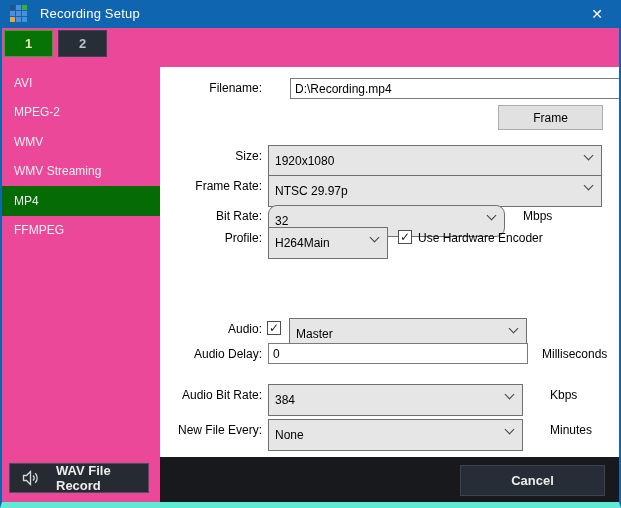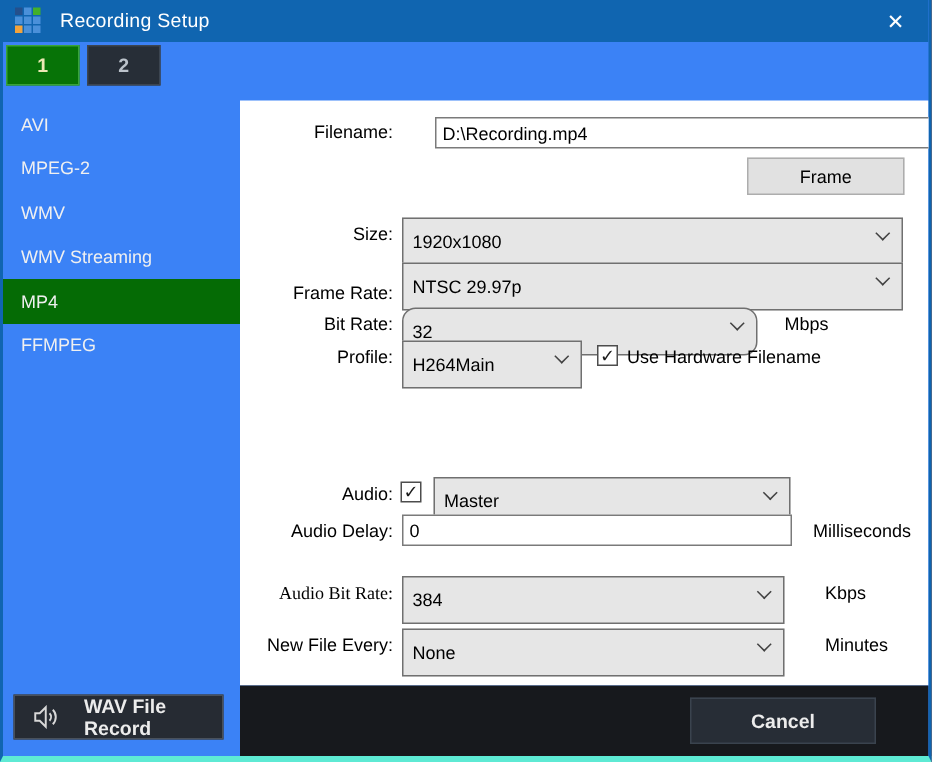--- a/index.html
+++ b/index.html
@@ -1,19 +1,19 @@
 <!DOCTYPE html>
 <html><head>
 <meta charset="utf-8">
 <style>
   html,body{margin:0;padding:0;background:#2a2a2a;}
   *{box-sizing:border-box;font-family:"Liberation Sans","DejaVu Sans",sans-serif;}
   .window{
-    position:relative;width:621px;height:508px;background:#3b82f6;
-    border-left:2px solid #1065b0;border-right:2px solid #1065b0;border-bottom:4px solid #5eead4;
+    position:relative;width:621px;height:508px;background:#ec4899;
+    border-left:2px solid #1065b0;border-right:2px solid #1065b0;border-bottom:6px solid #5eead4;
     overflow:hidden;
   }
   
   .titlebar{position:absolute;left:0;top:0;width:617px;height:28px;background:#1065b0;}
   .logo{position:absolute;left:8px;top:5px;display:grid;grid-template-columns:repeat(3,5px);grid-auto-rows:5px;gap:1px;}
   .logo span{width:5px;height:5px;display:block;}
   .title-text{position:absolute;left:38px;top:6px;font-size:13px;color:#ffffff;letter-spacing:.2px;}
   .close-btn{position:absolute;right:0;top:0;width:44px;height:28px;display:flex;align-items:center;justify-content:center;color:#ffffff;font-size:14px;cursor:default;}
   
   .tab{position:absolute;top:30px;width:49px;height:27px;display:flex;align-items:center;justify-content:center;font-size:13px;font-weight:bold;}
@@ -33,21 +33,21 @@
   .checkbox{position:absolute;width:14px;height:14px;background:#fff;border:1px solid #4d4d4d;display:flex;align-items:center;justify-content:center;}
   .checkmark{font-size:12px;line-height:12px;color:#1a1a1a;}
   .cb-label{position:absolute;font-size:12px;color:#000;}
   .browse-btn{position:absolute;left:338px;top:38px;width:105px;height:25px;background:#e1e1e1;border:1px solid #adadad;font-size:12px;color:#000;display:flex;align-items:center;justify-content:center;}
   
   .footer-right{position:absolute;left:158px;top:457px;width:459px;height:47px;background:#17191d;}
   .dark-btn{position:absolute;background:#272d36;border:1px solid #3a434e;color:#ececec;font-size:13px;font-weight:bold;display:flex;align-items:center;justify-content:center;}
   .wav-btn{left:7px;top:463px;width:140px;height:30px;background:#262b33;border:1px solid #49515c;justify-content:flex-start;padding-left:12px;}
   .wav-btn .wav-text{margin-left:16px;}
   .ok-btn{left:336px;top:465px;width:112px;height:31px;}
-  .cancel-btn{left:458px;top:465px;width:124px;height:31px;}
+  .cancel-btn{left:458px;top:465px;width:145px;height:31px;}
   .spk{display:flex;align-items:center;}
 </style>
 </head>
 <body>
 
 <div class="window">
 
   <div class="titlebar">
     <div class="logo">
         <span style="background: rgb(36, 80, 140);"></span>
@@ -101,57 +101,57 @@
     <div class="browse-btn">
       <span>Frame</span>
     </div>
 
     <div class="flabel" style="top:82px;">Size:</div>
     <div class="combo" style="left:108px;top:78px;width:334px;">
       <span>1920x1080</span>
       <span class="chev"></span>
     </div>
 
-    <div class="flabel" style="top:121px;">Frame Rate:</div>
+    <div class="flabel" style="top:112px;">Frame Rate:</div>
     <div class="combo" style="left:108px;top:108px;width:334px;">
       <span>NTSC 29.97p</span>
       <span class="chev"></span>
     </div>
 
     <div class="flabel" style="top:142px;">Bit Rate:</div>
     <div class="combo" style="left:108px;top:138px;width:237px;border-radius:9px;">
       <span>32</span>
       <span class="chev"></span>
     </div>
     <div class="funit" style="left:363px;top:142px;">Mbps</div>
 
     <div class="flabel" style="top:164px;padding-left:12px;">Profile:</div>
     <div class="combo" style="left:108px;top:160px;width:120px;">
       <span>H264Main</span>
       <span class="chev"></span>
     </div>
     <div class="checkbox" style="left:238px;top:163px;">
       <span class="checkmark">✓</span>
     </div>
-    <div class="cb-label" style="left:258px;top:164px;">Use Hardware Filename</div>
+    <div class="cb-label" style="left:258px;top:164px;">Use Hardware Encoder</div>
 
     <div class="flabel" style="top:255px;">Audio:</div>
     <div class="checkbox" style="left:107px;top:254px;">
       <span class="checkmark">✓</span>
     </div>
     <div class="combo" style="left:129px;top:251px;width:238px;">
       <span>Master</span>
       <span class="chev"></span>
     </div>
 
     <div class="flabel" style="top:280px;">Audio Delay:</div>
     <input class="tinput" style="left: 108px; top: 276px; width: 260px;" value="0">
     <div class="funit" style="left:382px;top:280px;">Milliseconds</div>
 
-    <div class="flabel" style="top:321px;font-family:Liberation Serif, serif;">Audio Bit Rate:</div>
+    <div class="flabel" style="top:321px;">Audio Bit Rate:</div>
     <div class="combo" style="left:108px;top:317px;width:255px;">
       <span>384</span>
       <span class="chev"></span>
     </div>
     <div class="funit" style="left:390px;top:321px;">Kbps</div>
 
     <div class="flabel" style="top:356px;">New File Every:</div>
     <div class="combo" style="left:108px;top:352px;width:255px;">
       <span>None</span>
       <span class="chev"></span>

